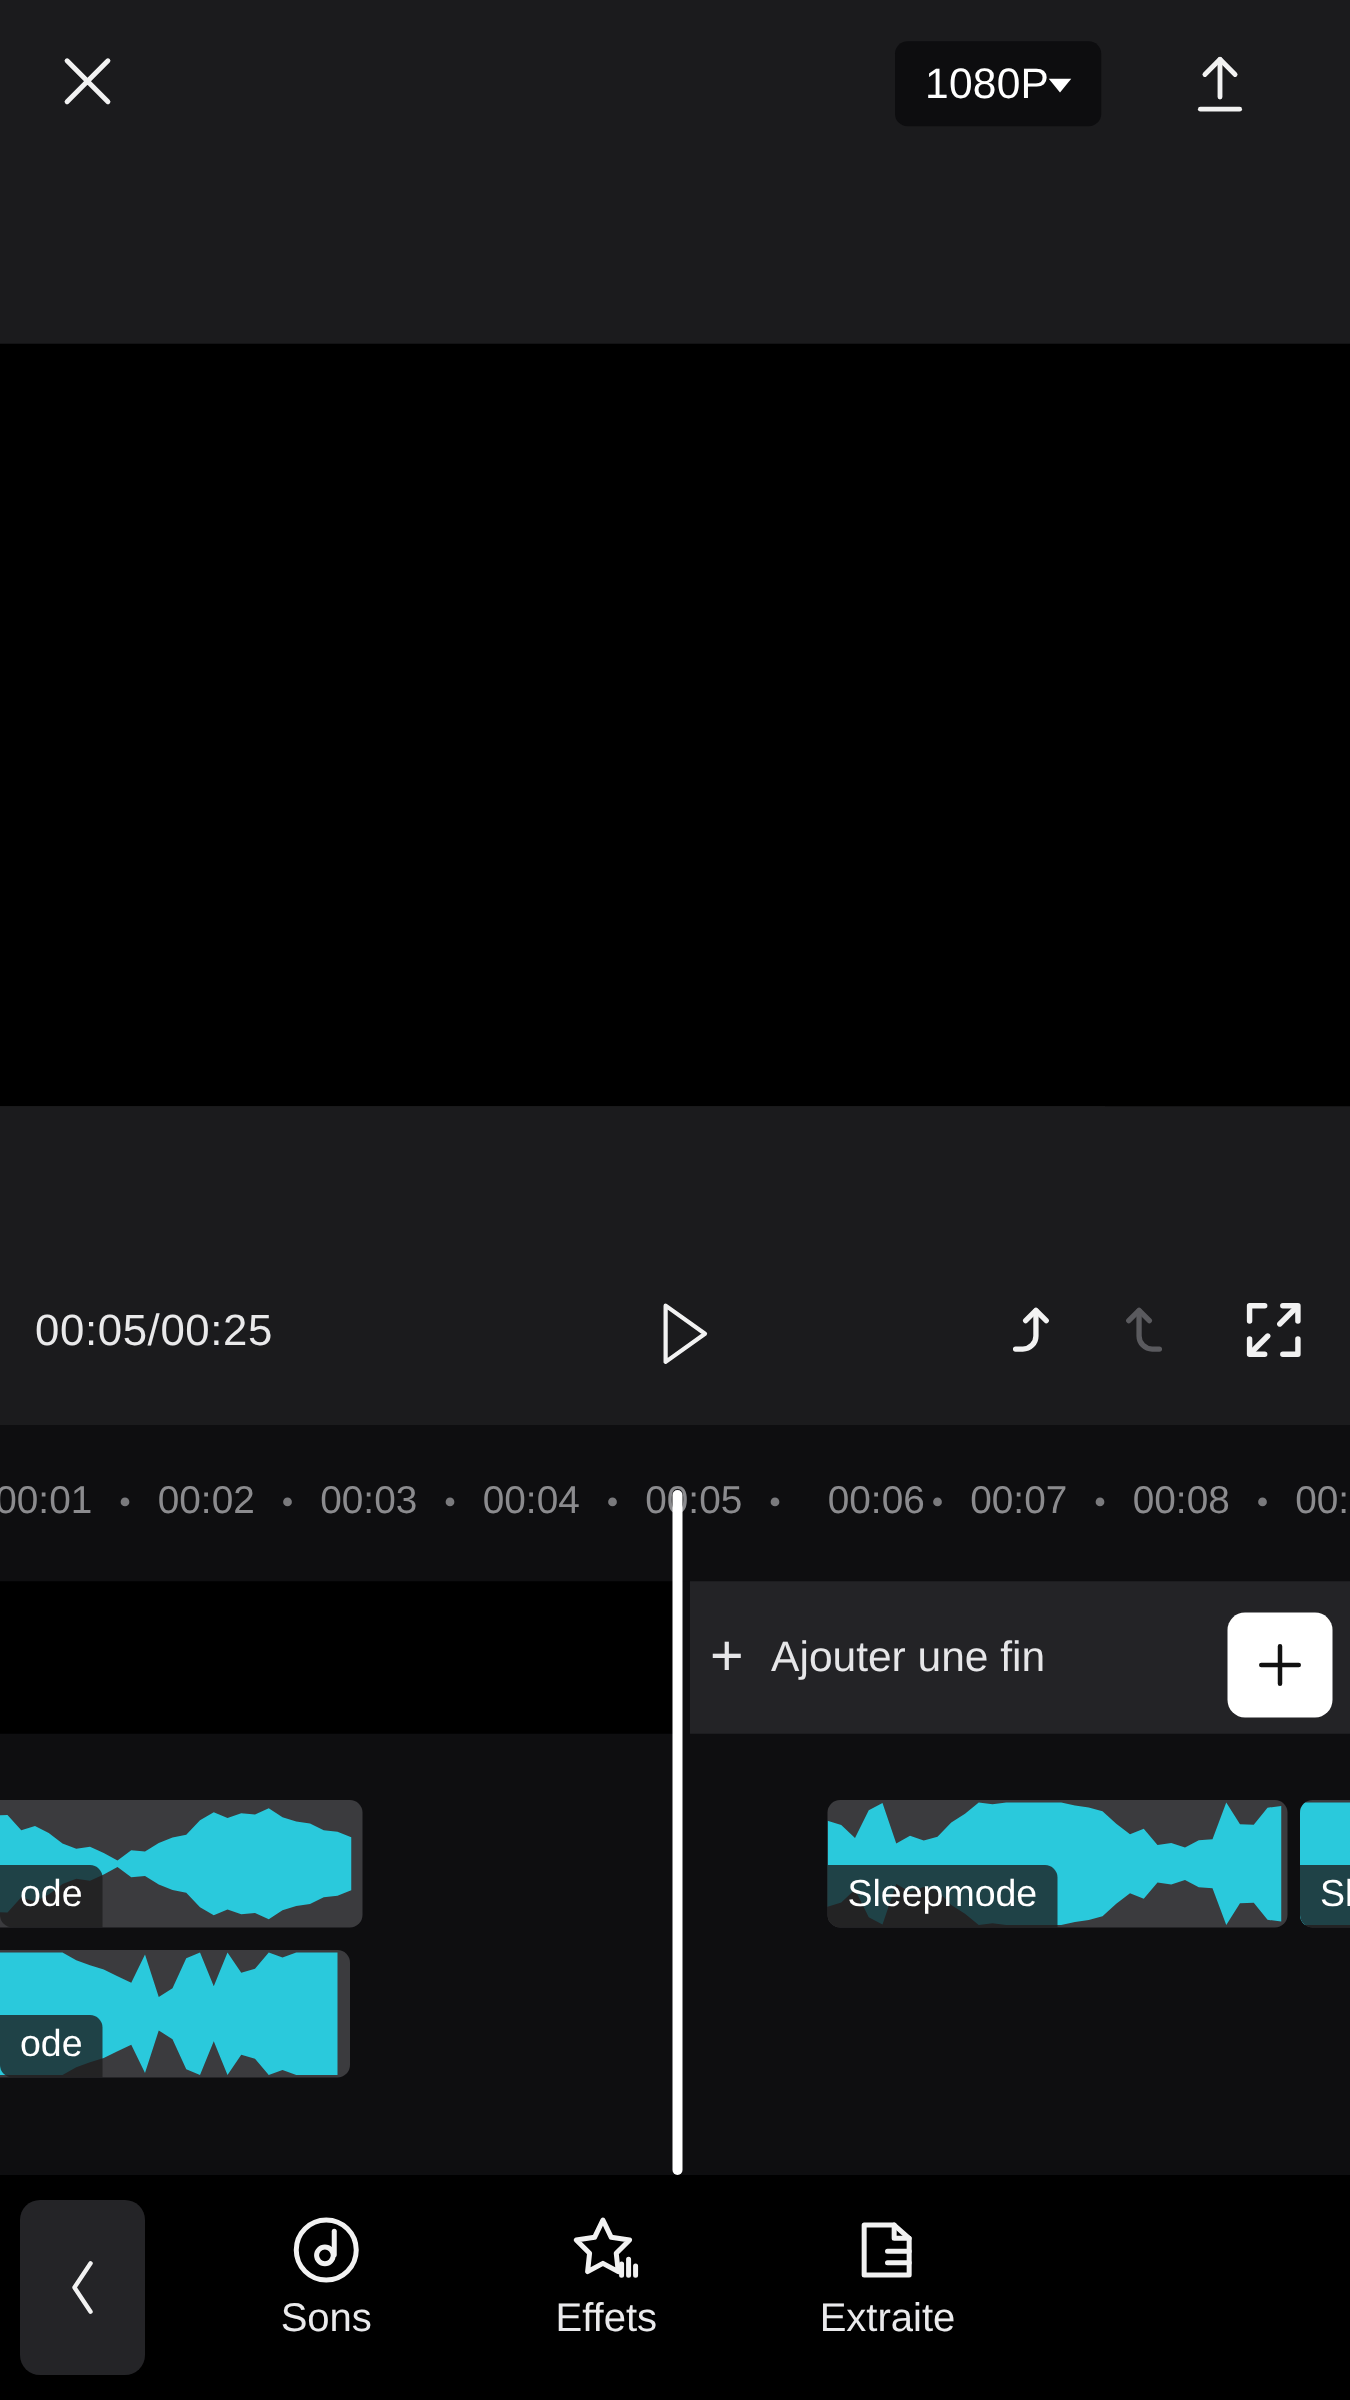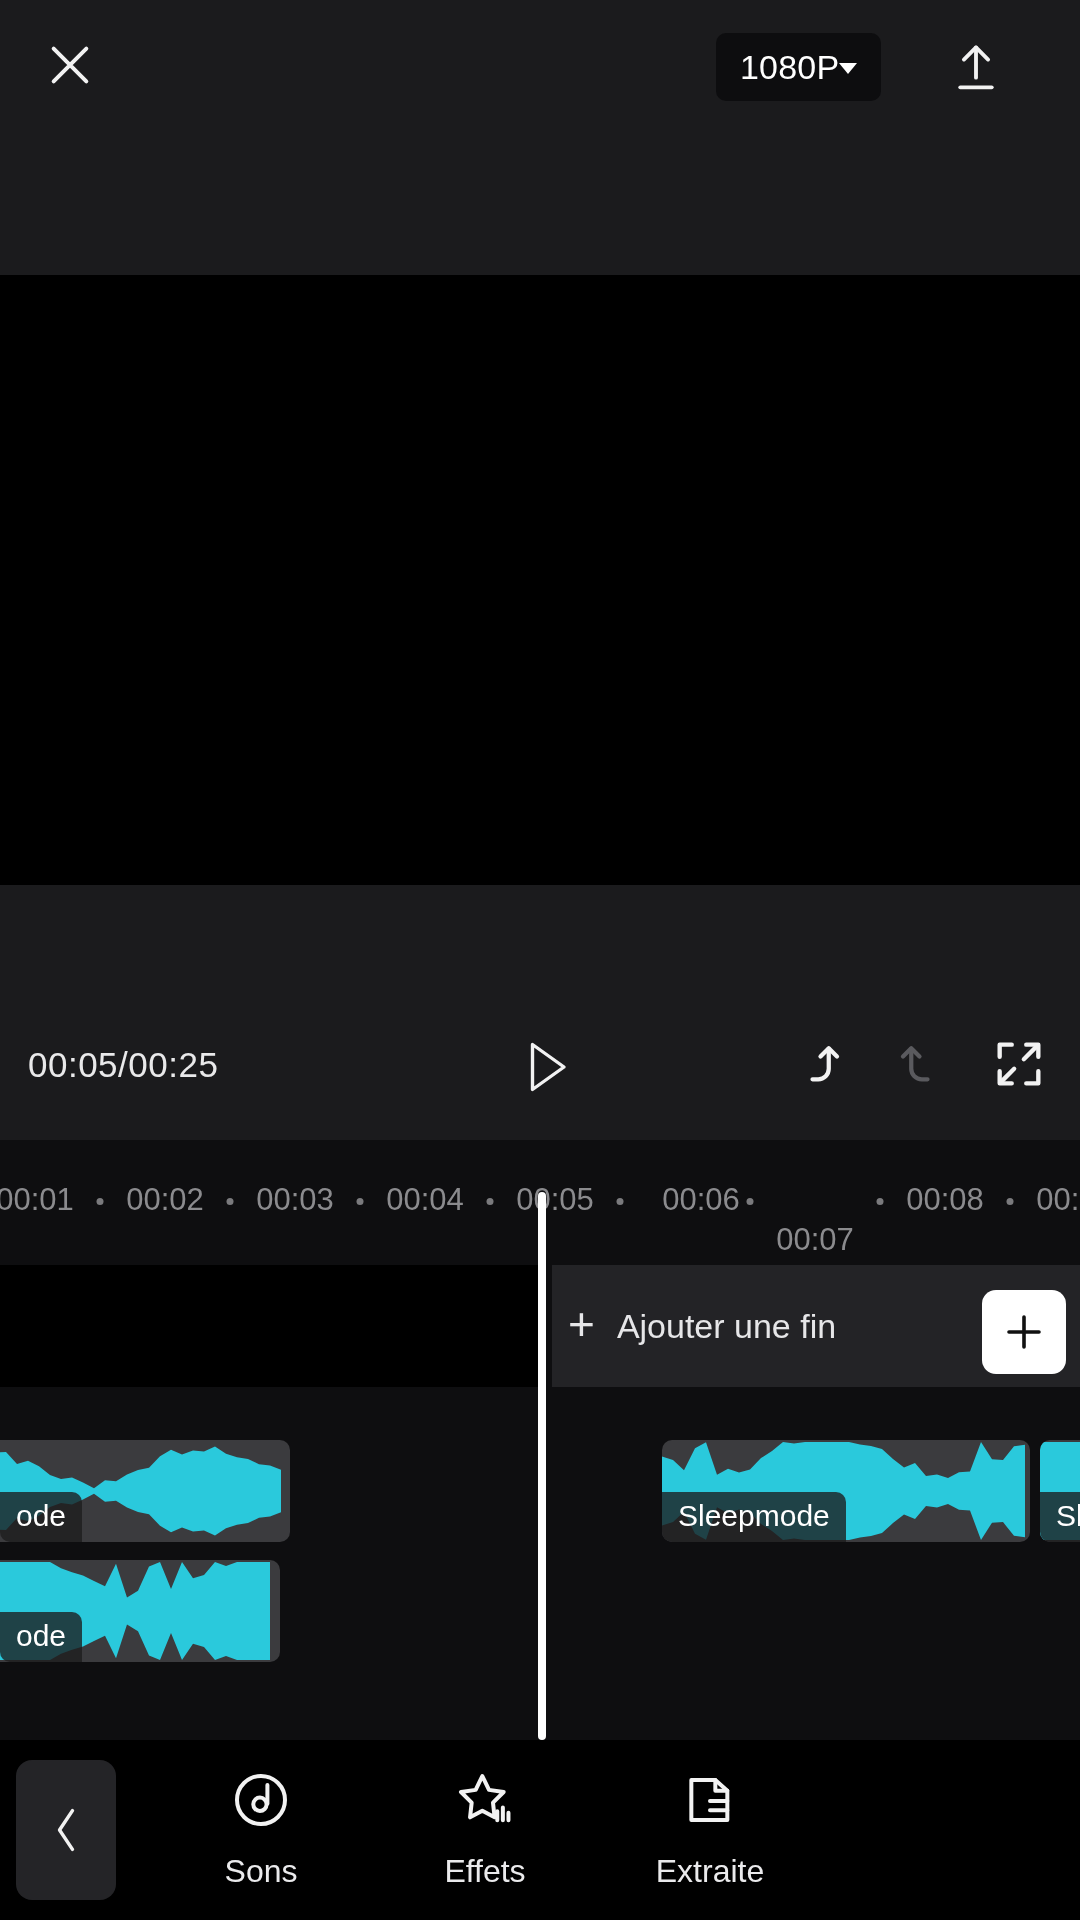--- a/index.html
+++ b/index.html
@@ -169,21 +169,21 @@
   .back-btn {
     position:absolute; left:16px; top:20px;
     width:100px; height:140px;
     background:#242427; border-radius:16px;
     display:flex; align-items:center; justify-content:center;
     cursor:pointer;
   }
   .tool-item {
     position:absolute; top:28px;
     width:200px;
-    display:flex; flex-direction:column; align-items:center; gap:21px;
+    display:flex; flex-direction:column; align-items:center; gap:4px;
     cursor:pointer;
   }
   .tool-item .tool-label {
     color:#eaeaec; font-size:32px; white-space:nowrap;
   }
   .tool-icon { width:64px; height:64px; display:block; }
 </style>
 </head>
 <body>
 
@@ -257,21 +257,21 @@
         <div class="tick-label" style="left: 165px;">00:02</div>
         <div class="tick-dot" style="left: 230px;"></div>
         <div class="tick-label" style="left: 295px;">00:03</div>
         <div class="tick-dot" style="left: 360px;"></div>
         <div class="tick-label" style="left: 425px;">00:04</div>
         <div class="tick-dot" style="left: 490px;"></div>
         <div class="tick-label" style="left: 555px;">00:05</div>
         <div class="tick-dot" style="left: 620px;"></div>
         <div class="tick-label" style="left: 685px; margin-left: 16px;">00:06</div>
         <div class="tick-dot" style="left: 750px;"></div>
-        <div class="tick-label" style="left: 815px; margin-top: 40px;">00:07</div>
+        <div class="tick-label" style="left: 815px;">00:07</div>
         <div class="tick-dot" style="left: 880px;"></div>
         <div class="tick-label" style="left: 945px;">00:08</div>
         <div class="tick-dot" style="left: 1010px;"></div>
         <div class="tick-label" style="left: 1075px;">00:09</div>
       </div>
 
     <div class="track-video">
       <div class="video-black"></div>
       <div class="end-clip">
         <span class="plus-glyph">+</span>

